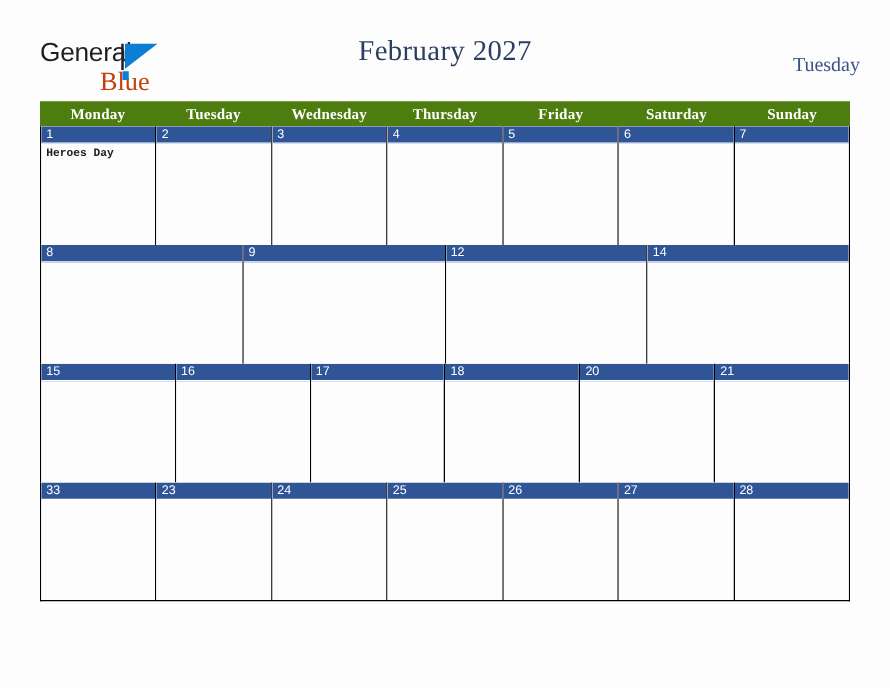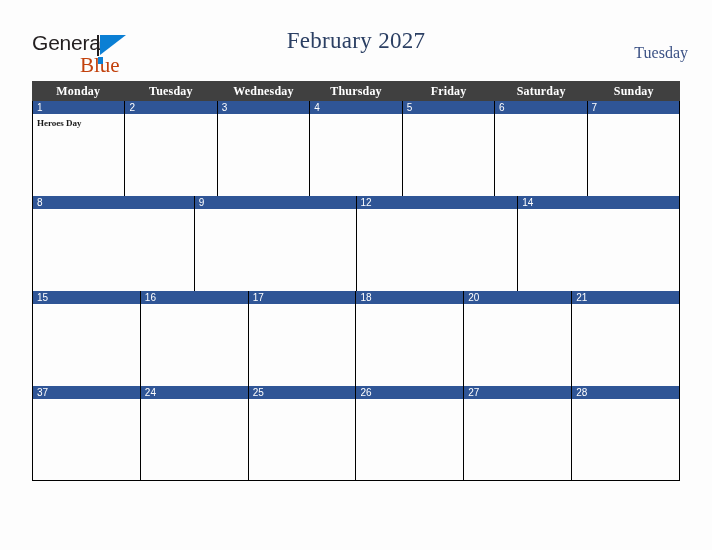--- a/index.html
+++ b/index.html
@@ -114,21 +114,21 @@
     position: absolute;
     left: 32px;
     top: 81px;
     width: 648px;
   }
 
   .weekday-row {
     display: flex;
     width: 648px;
     height: 20px;
-    background: #404040;
+    background: #4d7c0f;
   }
   .weekday-cell {
     flex: 1 1 0;
     text-align: center;
     color: #ffffff;
     font-family: "Liberation Serif", serif;
     font-weight: bold;
     font-size: 12px;
     line-height: 20px;
     letter-spacing: 0.2px;
@@ -170,21 +170,21 @@
     font-size: 10px;
     line-height: 13px;
     padding-left: 4px;
     display: block;
   }
 
   .day-events {
     padding: 3px 3px 0 4px;
   }
   .event-text {
-    font-family: Liberation Serif, serif;
+    font-family: Liberation Mono, monospace;
     font-size: 9px;
     font-weight: bold;
     color: #1a1a1a;
     line-height: 11px;
     display: block;
   }
 </style>
 </head>
 <body>
 
@@ -326,21 +326,27 @@
           <div class="day-cell">
             <div class="day-band">
               <span class="day-num">21</span>
             </div>
             <div class="day-events"></div>
           </div>
         </div>
         <div class="week-row last">
           <div class="day-cell">
             <div class="day-band">
-              <span class="day-num">37</span>
+              <span class="day-num">33</span>
+            </div>
+            <div class="day-events"></div>
+          </div>
+          <div class="day-cell">
+            <div class="day-band">
+              <span class="day-num">23</span>
             </div>
             <div class="day-events"></div>
           </div>
           <div class="day-cell">
             <div class="day-band">
               <span class="day-num">24</span>
             </div>
             <div class="day-events"></div>
           </div>
           <div class="day-cell">

